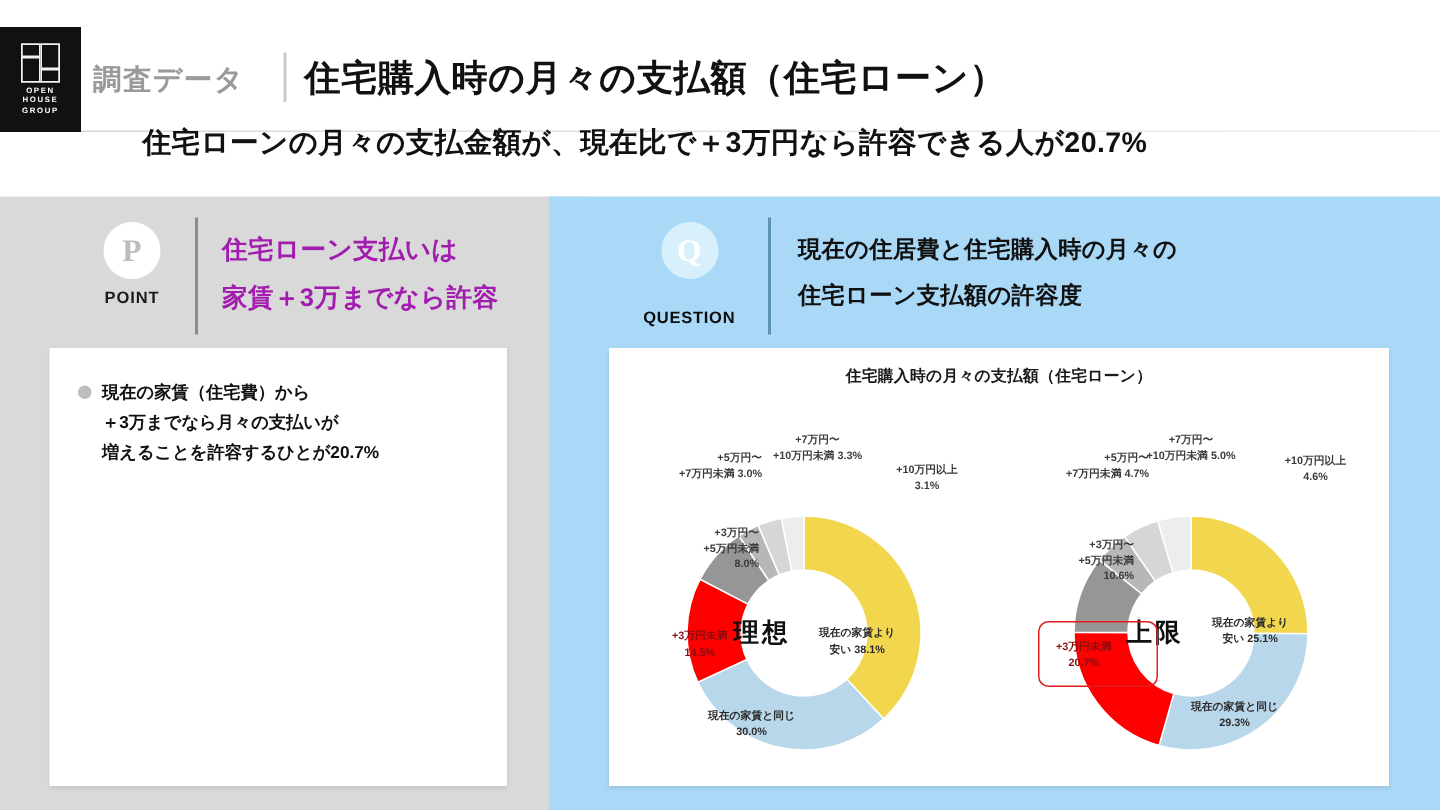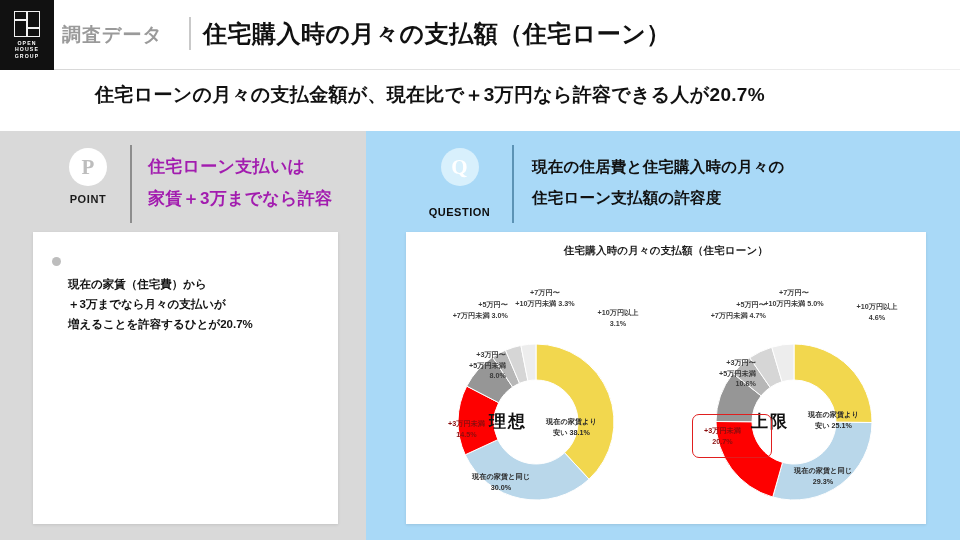--- a/index.html
+++ b/index.html
@@ -5,21 +5,21 @@
   * { box-sizing: border-box; margin: 0; padding: 0; }
   html, body {
     width: 960px; height: 540px;
     font-family: "Liberation Sans", "DejaVu Sans", sans-serif;
     background: #ffffff;
     overflow: hidden;
   }
   .slide { position: relative; width: 960px; height: 540px; background:#fff; }
 
   
-  .header { position:absolute; left:0; top:0; width:960px; height:68px; background:#fff; }
+  .header { position:absolute; left:0; top:18px; width:960px; height:68px; background:#fff; }
   .logo-box {
     position:absolute; left:0; top:0; width:54px; height:70px; background:#111111;
     display:flex; flex-direction:column; align-items:center; justify-content:center;
   }
   .logo-mark { width:26px; height:26px; position:relative; margin-bottom:3px; }
   .logo-mark .g { position:absolute; border:1px solid #f2f2f2; }
   .logo-txt { color:#fff; font-size:5.2px; letter-spacing:1.1px; line-height:6.4px; text-align:center; font-weight:700; }
   .hdr-kicker {
     position:absolute; left:62px; top:22px; font-size:19px; font-weight:700;
     color:#9a9a9a; letter-spacing:1px;
@@ -61,21 +61,21 @@
     border-left:28px solid #d9d9d9;
   }
   .white-card {
     position:absolute; left:33px; top:101px; width:305px; height:292px; background:#fff;
     box-shadow:0 1px 3px rgba(0,0,0,0.10);
   }
   .bullet-block { position:absolute; left:19px; top:20px; width:272px; }
   .bullet-dot {
     position:absolute; left:0; top:5px; width:9px; height:9px; border-radius:50%; background:#bdbdbd;
   }
-  .bullet-lines { margin-left:16px; font-size:11.5px; font-weight:700; color:#111; line-height:20px;margin-top:22px; }
+  .bullet-lines { margin-left:16px; font-size:11.5px; font-weight:700; color:#111; line-height:20px; }
 
   
   .panel-right {
     position:absolute; left:366px; top:131px; width:594px; height:409px; background:#a9d9f7;
   }
   .q-row { position:absolute; left:41px; top:14px; width:540px; height:80px; }
   .q-badge-circle {
     width:38px; height:38px; border-radius:50%; background:#d8f0fc; margin:0 auto;
     display:flex; align-items:center; justify-content:center;
     font-size:21px; font-weight:700; color:#ffffff; font-family:"Liberation Serif", serif;

